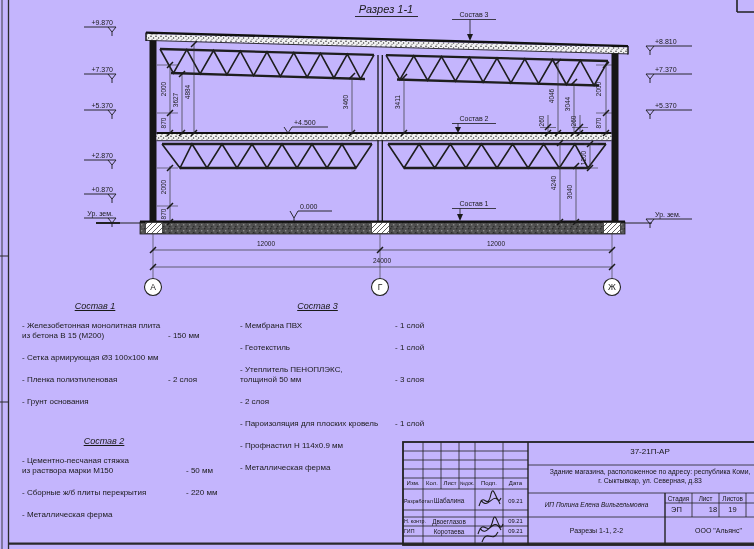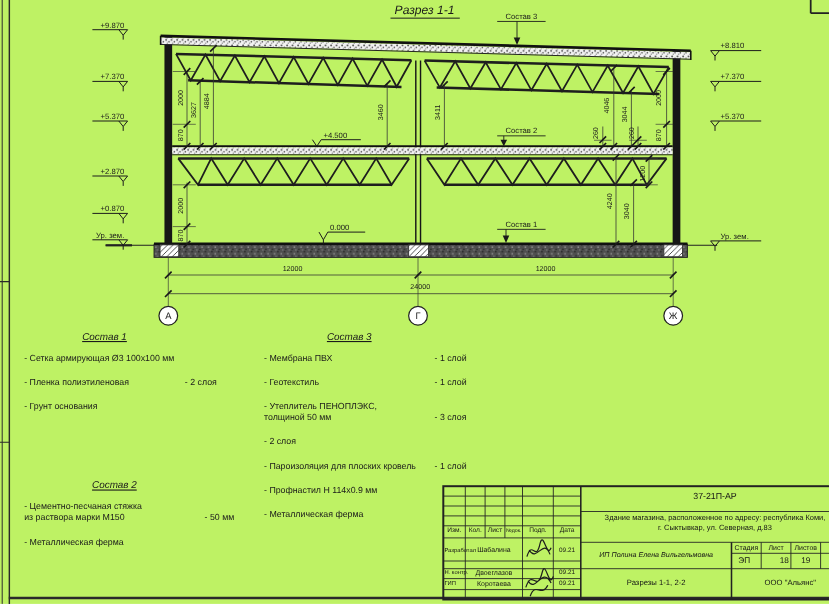--- a/index.html
+++ b/index.html
@@ -1,16 +1,16 @@
 <!DOCTYPE html>
 <html><head>
 <meta charset="utf-8">
 <style>
   html,body{margin:0;padding:0;background:#fff;}
-  #page{position:relative;width:754px;height:549px;overflow:hidden;background:#bef264;
+  #page{position:relative;width:754px;height:549px;overflow:hidden;background:#c4b5fd;
         font-family:"Liberation Sans",sans-serif;color:#111;}
   svg text{font-family:"Liberation Sans",sans-serif;fill:#1a1a1a;}
   .abs{position:absolute;}
   
   .mats{position:absolute;font-size:8px;line-height:10px;color:#1a1a1a;}
   .mat-head{font-style:italic;font-size:9px;text-decoration:underline;text-align:center;margin-bottom:10px;}
   .mat-item{display:flex;align-items:flex-end;margin-bottom:12px;}
   .mi-name{flex:1;white-space:pre-line;}
   .mi-qty{flex-shrink:0;white-space:nowrap;}
   .s1{left:22px;top:301px;width:201px;}  .s1 .mi-qty{width:55px;} .s1 .mat-head{margin-right:55px;}
@@ -213,20 +213,25 @@
   <g stroke="#1d1d1d" stroke-width="1.1" fill="none">
     <path d="M479,506 C484,490 487,512 491,494 C494,482 497,508 501,498 M481,500 C488,512 494,488 500,504"></path>
     <path d="M478,534 C484,516 488,540 493,520 C496,508 499,536 503,524 M480,528 C487,540 493,514 501,530"></path>
     <path d="M482,542 C487,528 492,544 498,532"></path>
   </g>
 </svg>
 
 <div class="mats s1">
   <div class="mat-head">Состав 1</div>
   <div>
+  <div class="mat-item">
+    <div class="mi-name">- Железобетонная монолитная плита
+из бетона В 15 (М200)</div>
+    <div class="mi-qty">- 150 мм</div>
+  </div>
 
   <div class="mat-item">
     <div class="mi-name">- Сетка армирующая Ø3 100х100 мм</div>
     <div class="mi-qty"></div>
   </div>
 
   <div class="mat-item">
     <div class="mi-name">- Пленка полиэтиленовая</div>
     <div class="mi-qty">- 2 слоя</div>
   </div>
@@ -240,20 +245,24 @@
 </div>
 <div class="mats s2">
   <div class="mat-head">Состав 2</div>
   <div>
   <div class="mat-item">
     <div class="mi-name">- Цементно-песчаная стяжка
 из раствора марки М150</div>
     <div class="mi-qty">- 50 мм</div>
   </div>
 
+  <div class="mat-item">
+    <div class="mi-name">- Сборные ж/б плиты перекрытия</div>
+    <div class="mi-qty">- 220 мм</div>
+  </div>
 
   <div class="mat-item">
     <div class="mi-name">- Металлическая ферма</div>
     <div class="mi-qty"></div>
   </div>
 </div>
 </div>
 <div class="mats s3">
   <div class="mat-head">Состав 3</div>
   <div>

